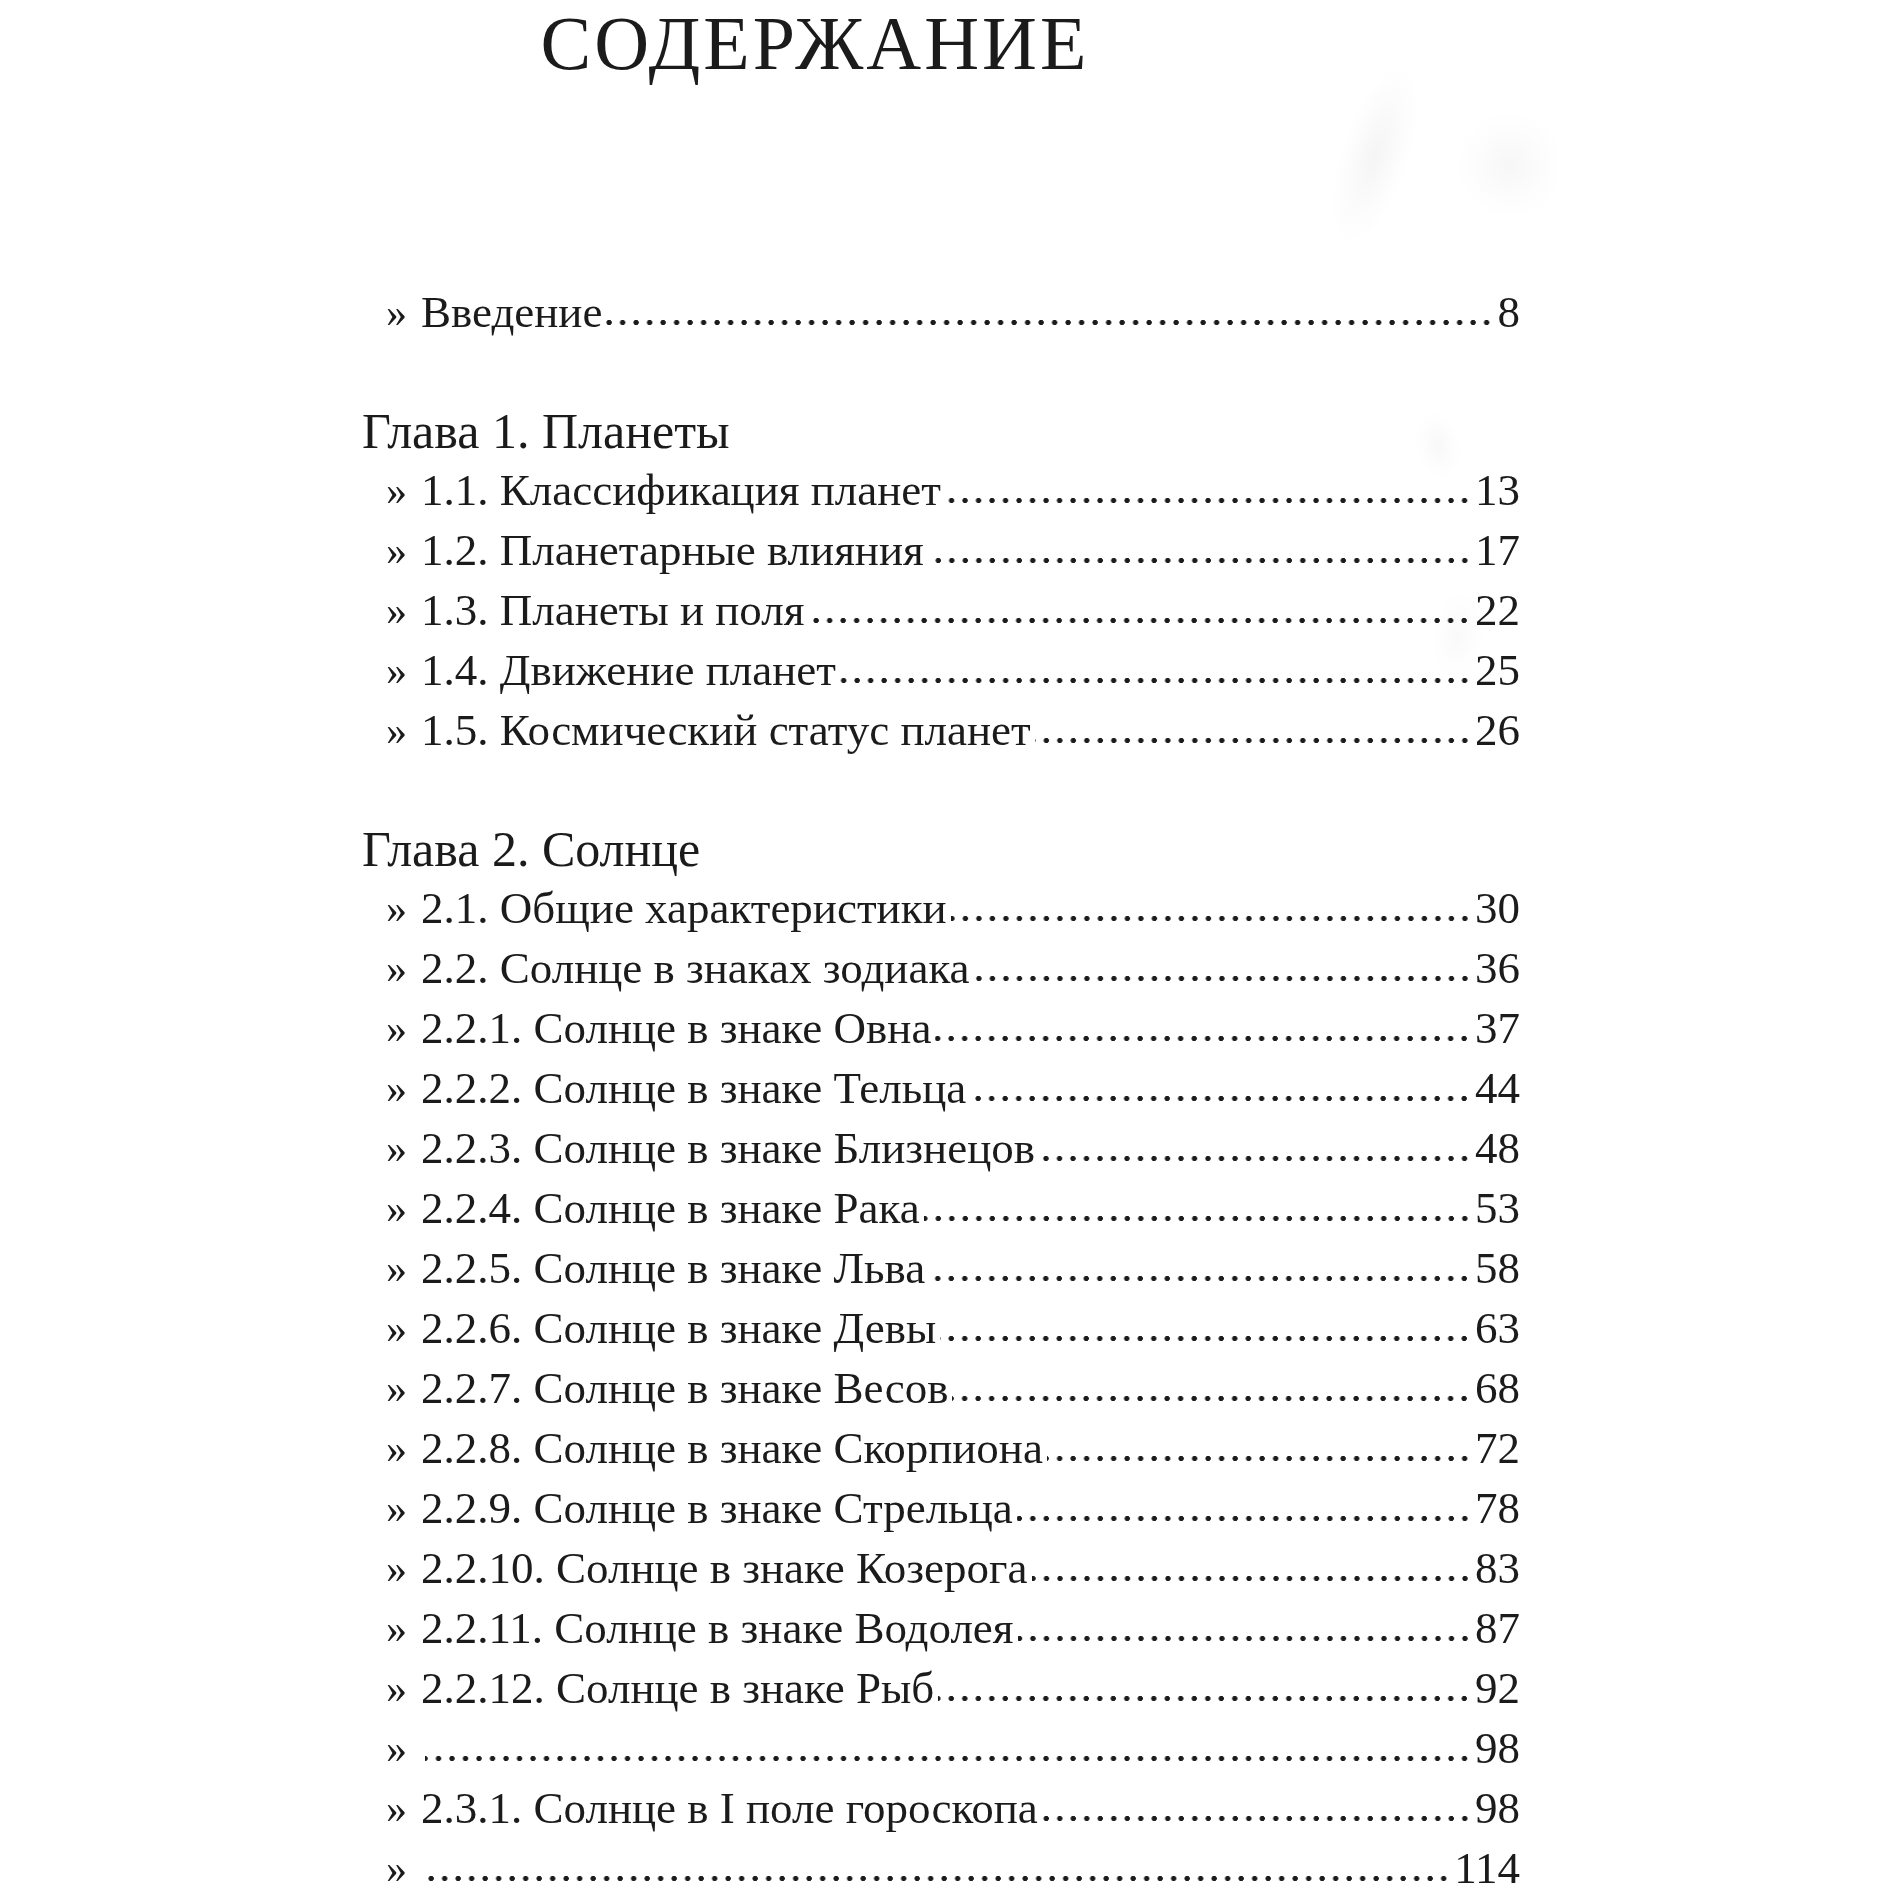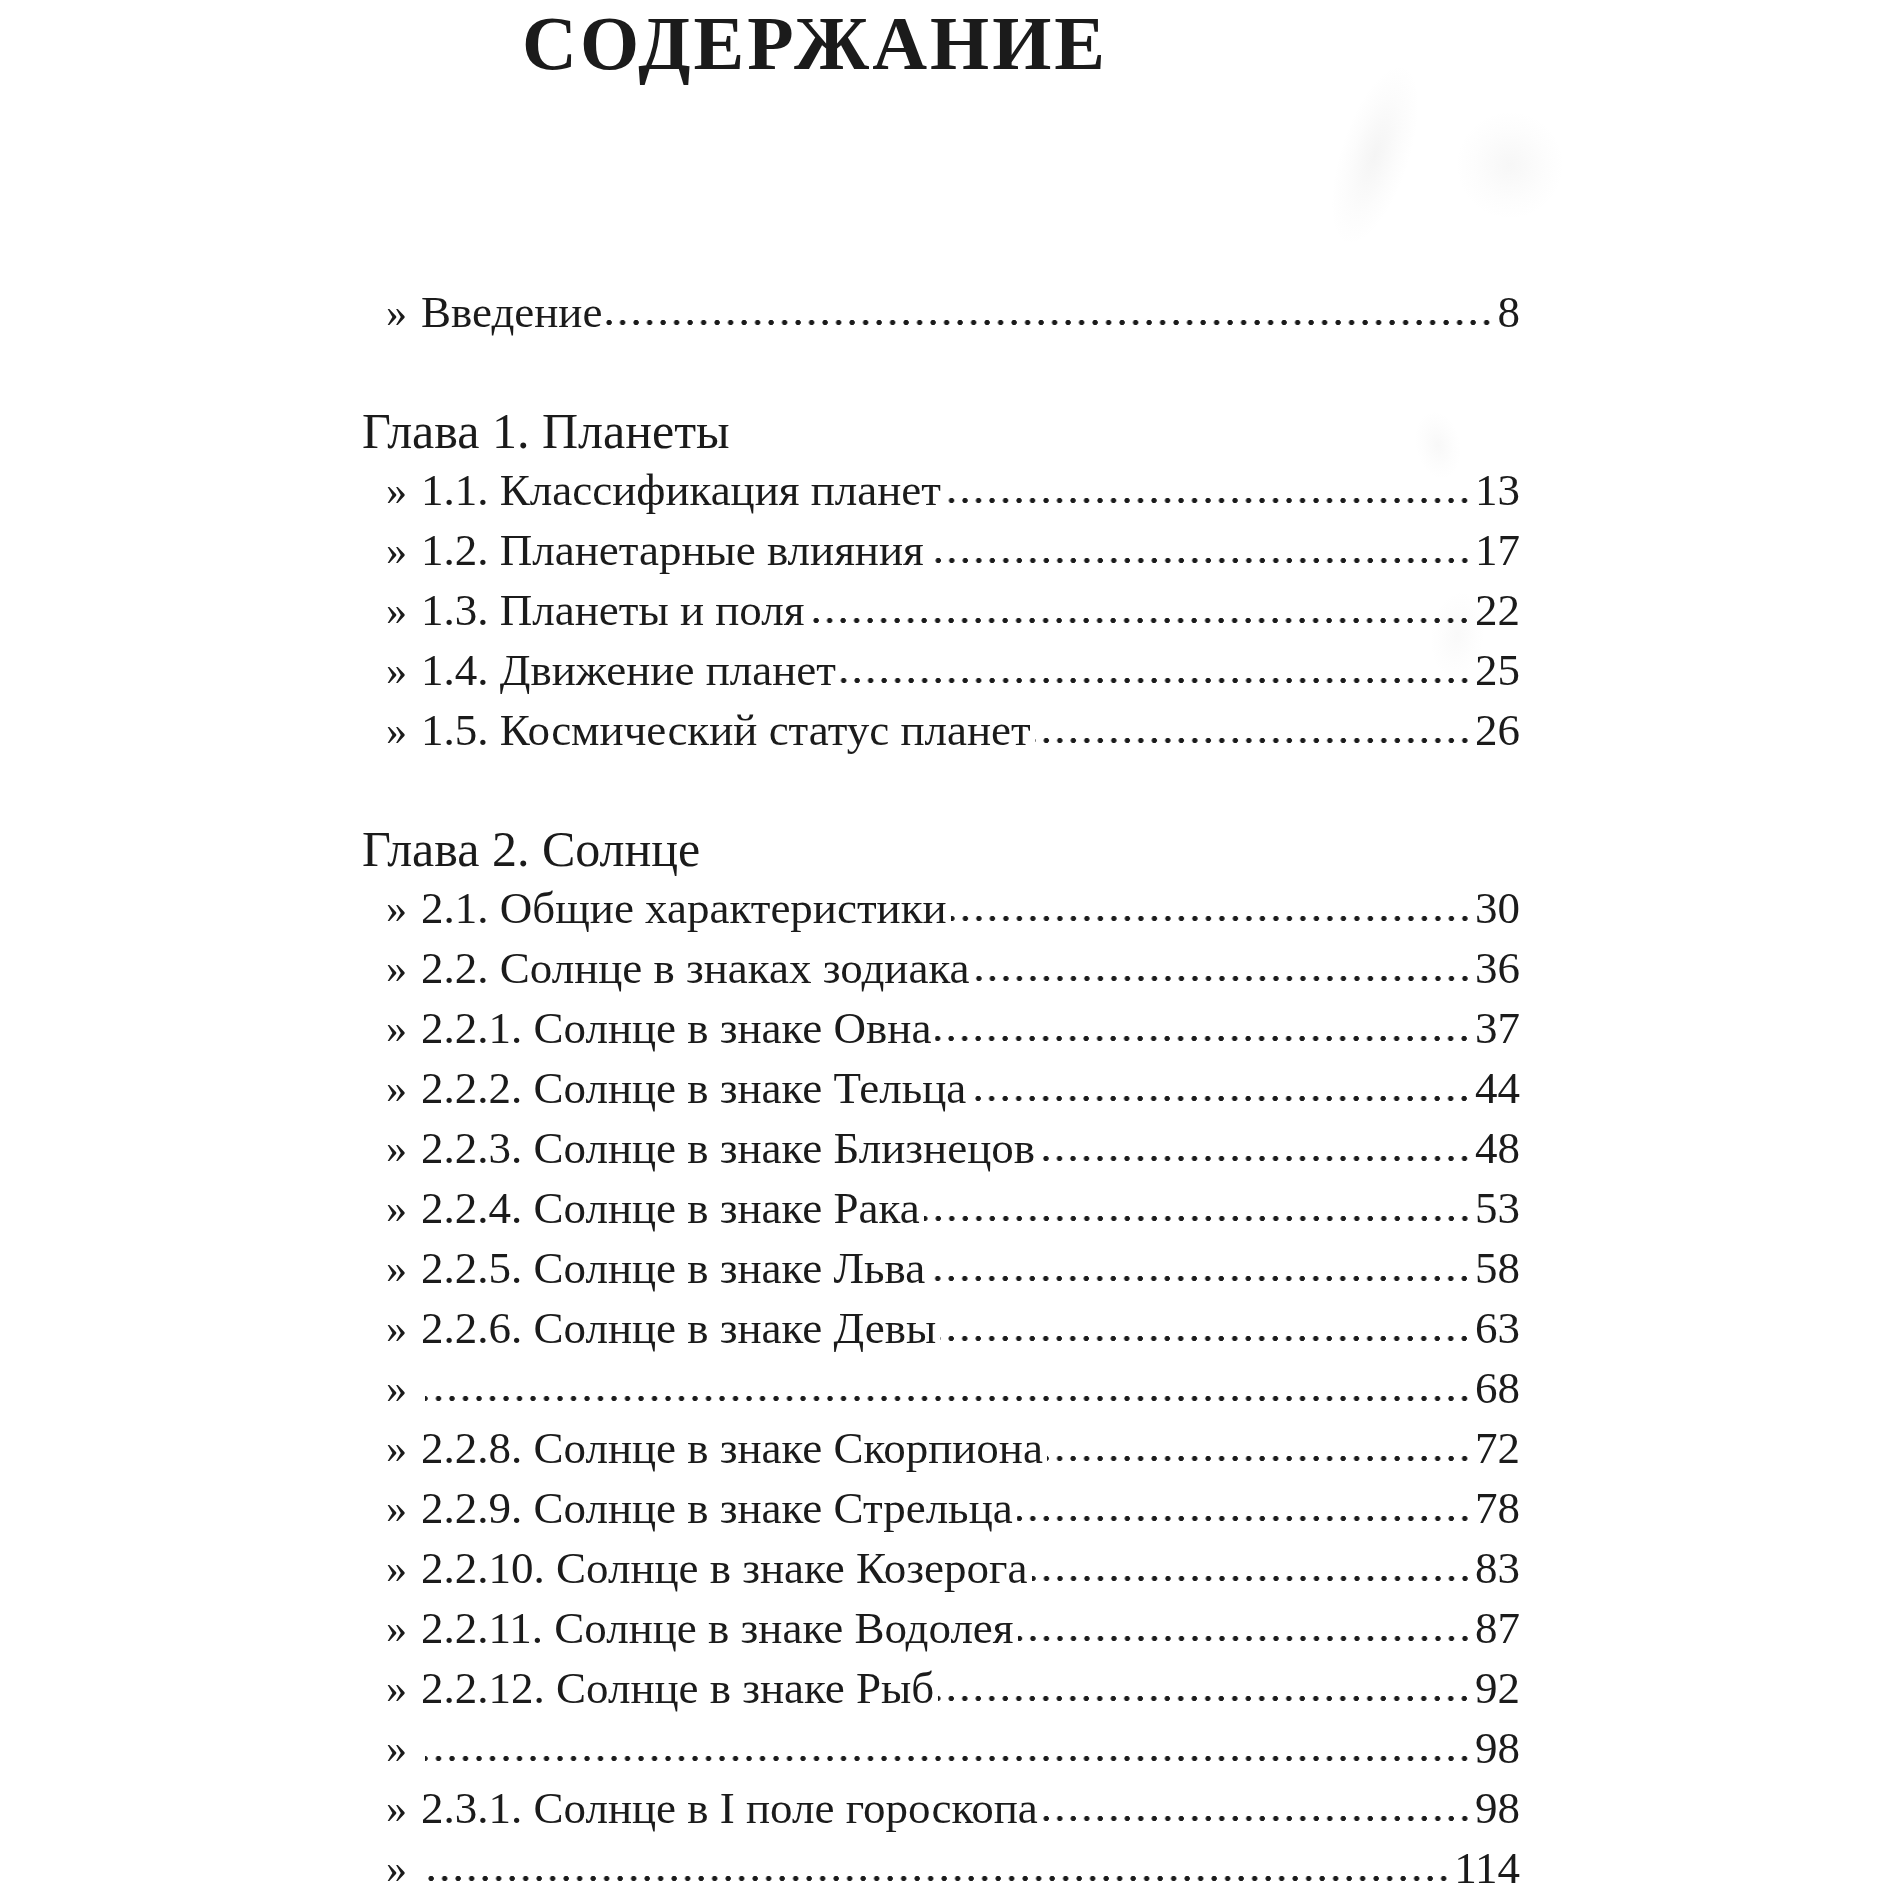--- a/index.html
+++ b/index.html
@@ -16,21 +16,21 @@
   }
   .page{position:relative;width:1890px;height:1890px;background:var(--paper);}
 
   .title{
     position:absolute;
     top:0px;
     left:50%;
     transform:translateX(calc(-50% - 130px));
     margin:0;
     font-size:76px;
-    font-weight:700;
+    font-weight:400;
     letter-spacing:3px;
     white-space:nowrap;
     color:var(--ink);
   }
 
   .toc{
     position:absolute;
     top:282px;
     left:362px;
     right:370px;
@@ -194,20 +194,21 @@
 
   <div class="row">
     <span class="bullet">»</span>
     <span class="label">2.2.6. Солнце в знаке Девы</span>
     <span class="leader"></span>
     <span class="pagenum">63</span>
   </div>
 
   <div class="row">
     <span class="bullet">»</span>
+    <span class="label">2.2.7. Солнце в знаке Весов</span>
     <span class="leader"></span>
     <span class="pagenum">68</span>
   </div>
 
   <div class="row">
     <span class="bullet">»</span>
     <span class="label">2.2.8. Солнце в знаке Скорпиона</span>
     <span class="leader"></span>
     <span class="pagenum">72</span>
   </div>

